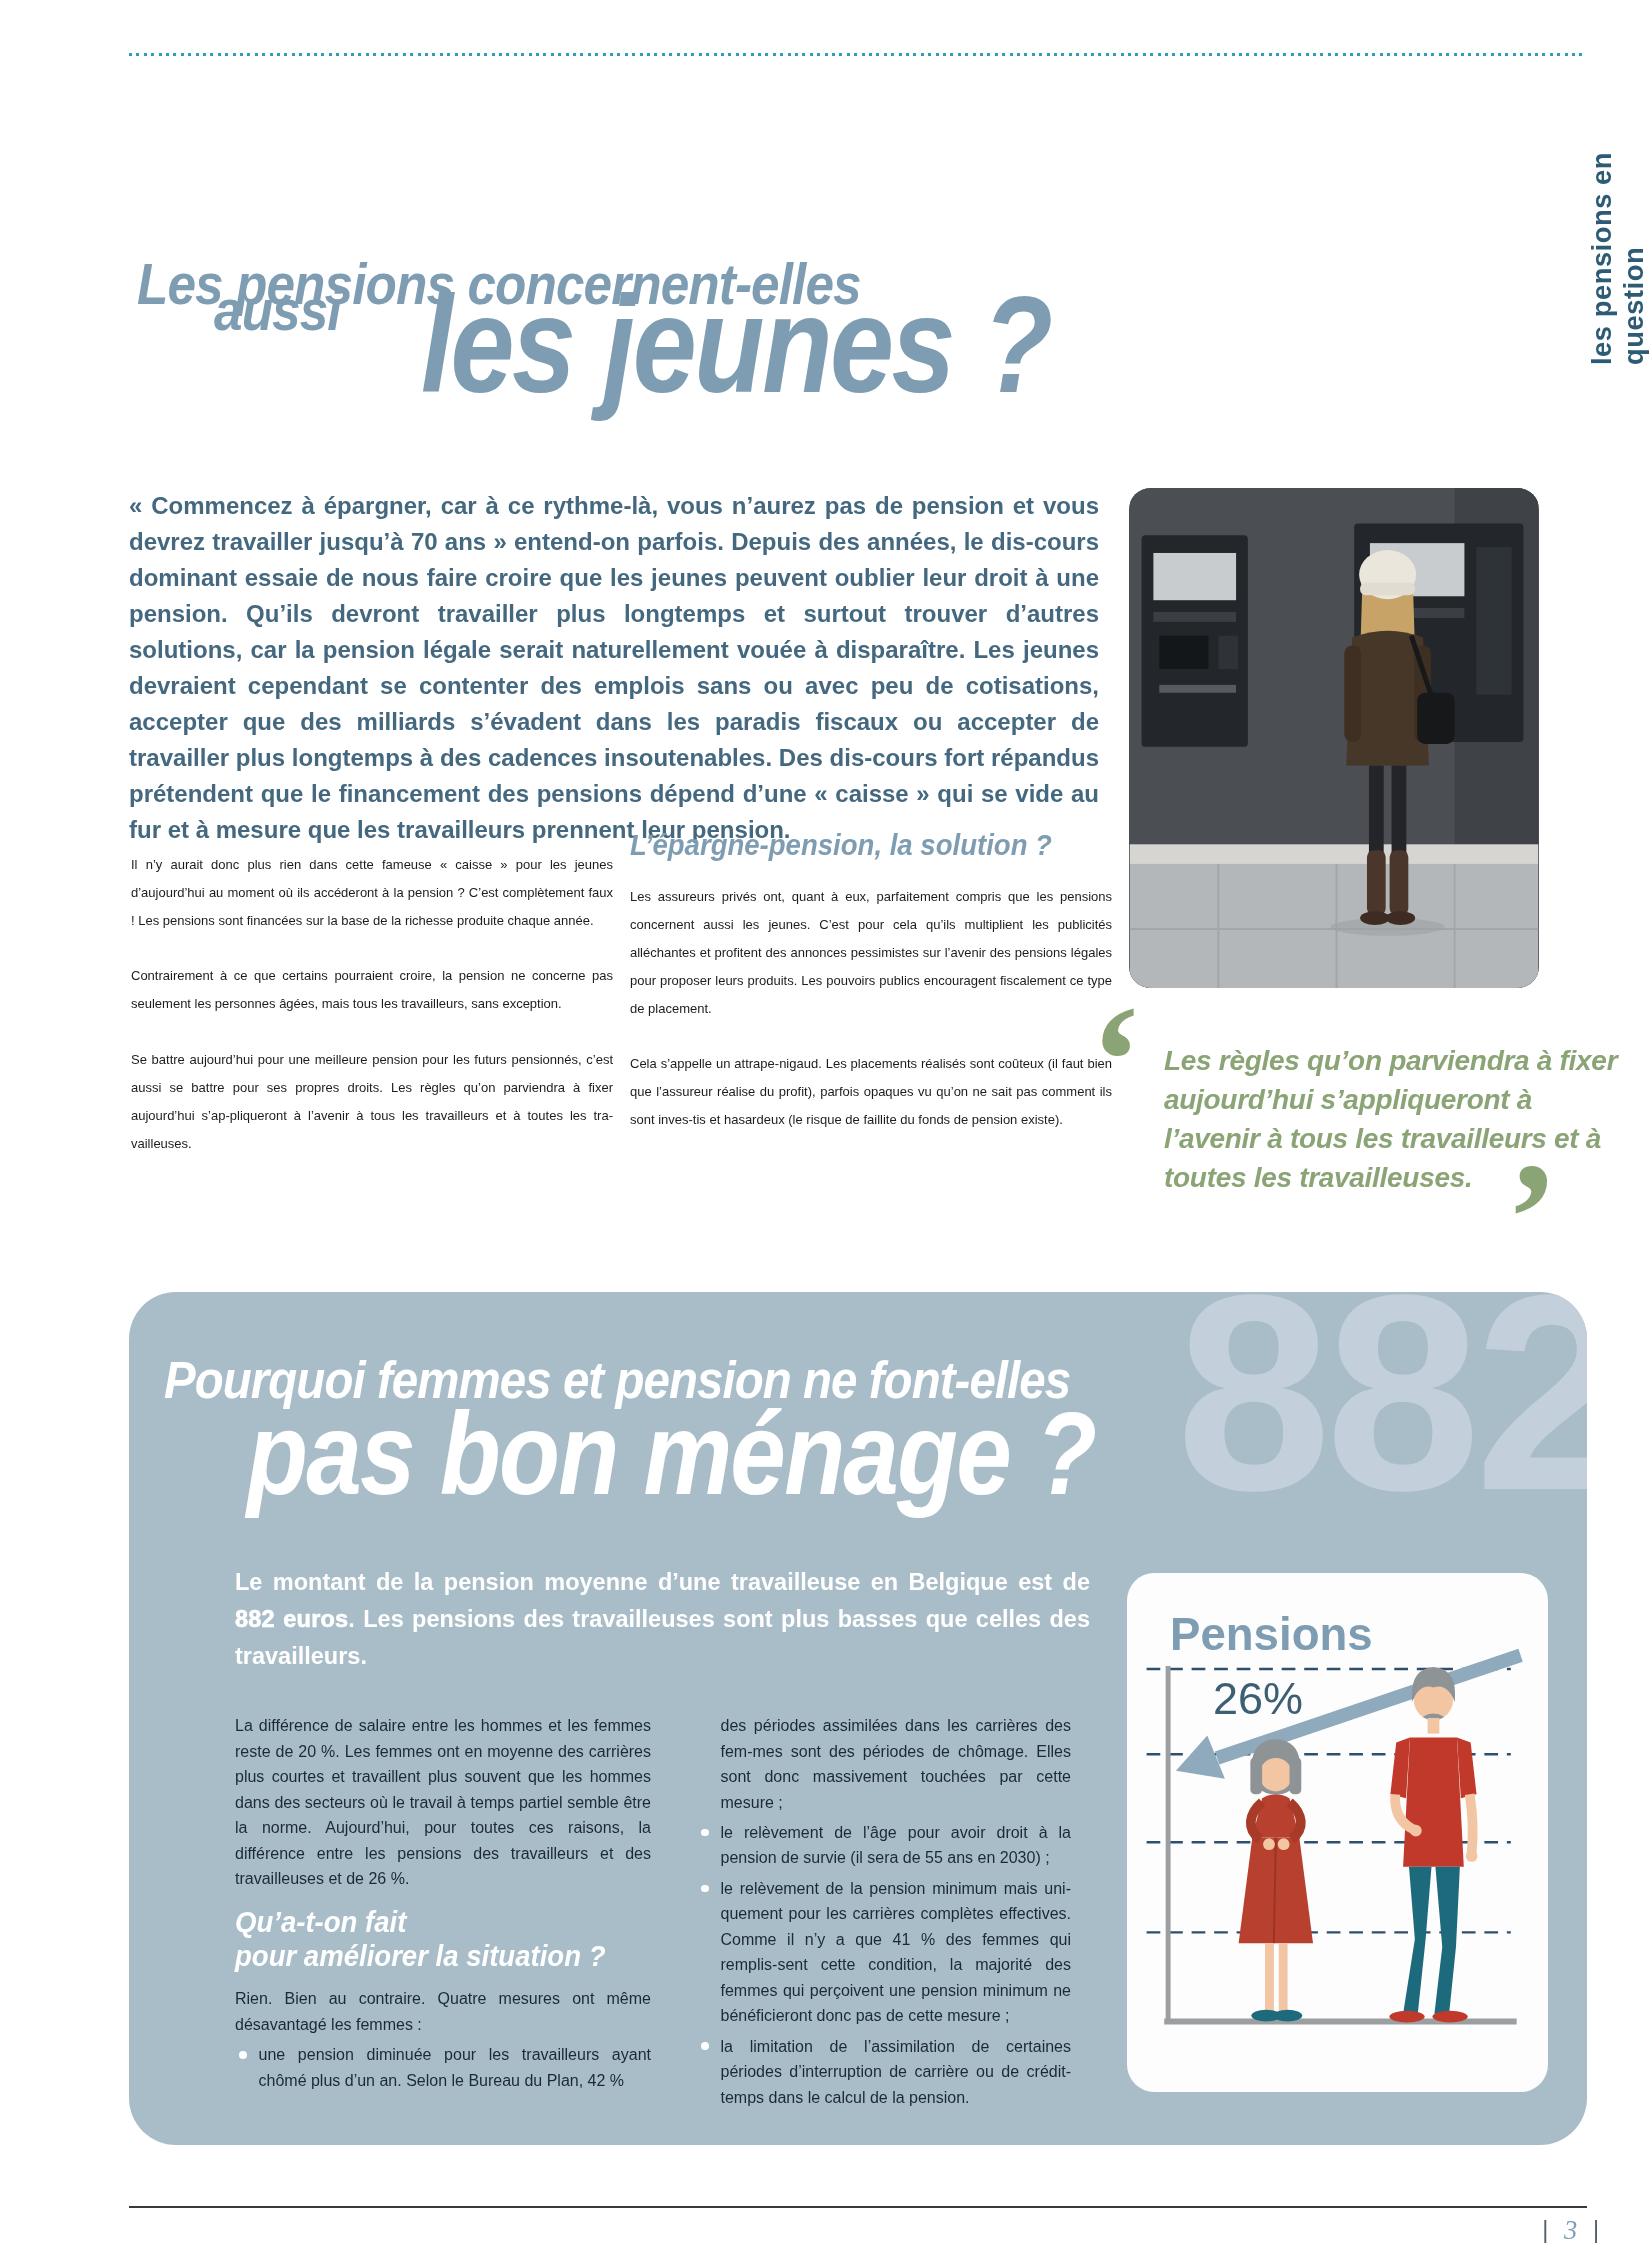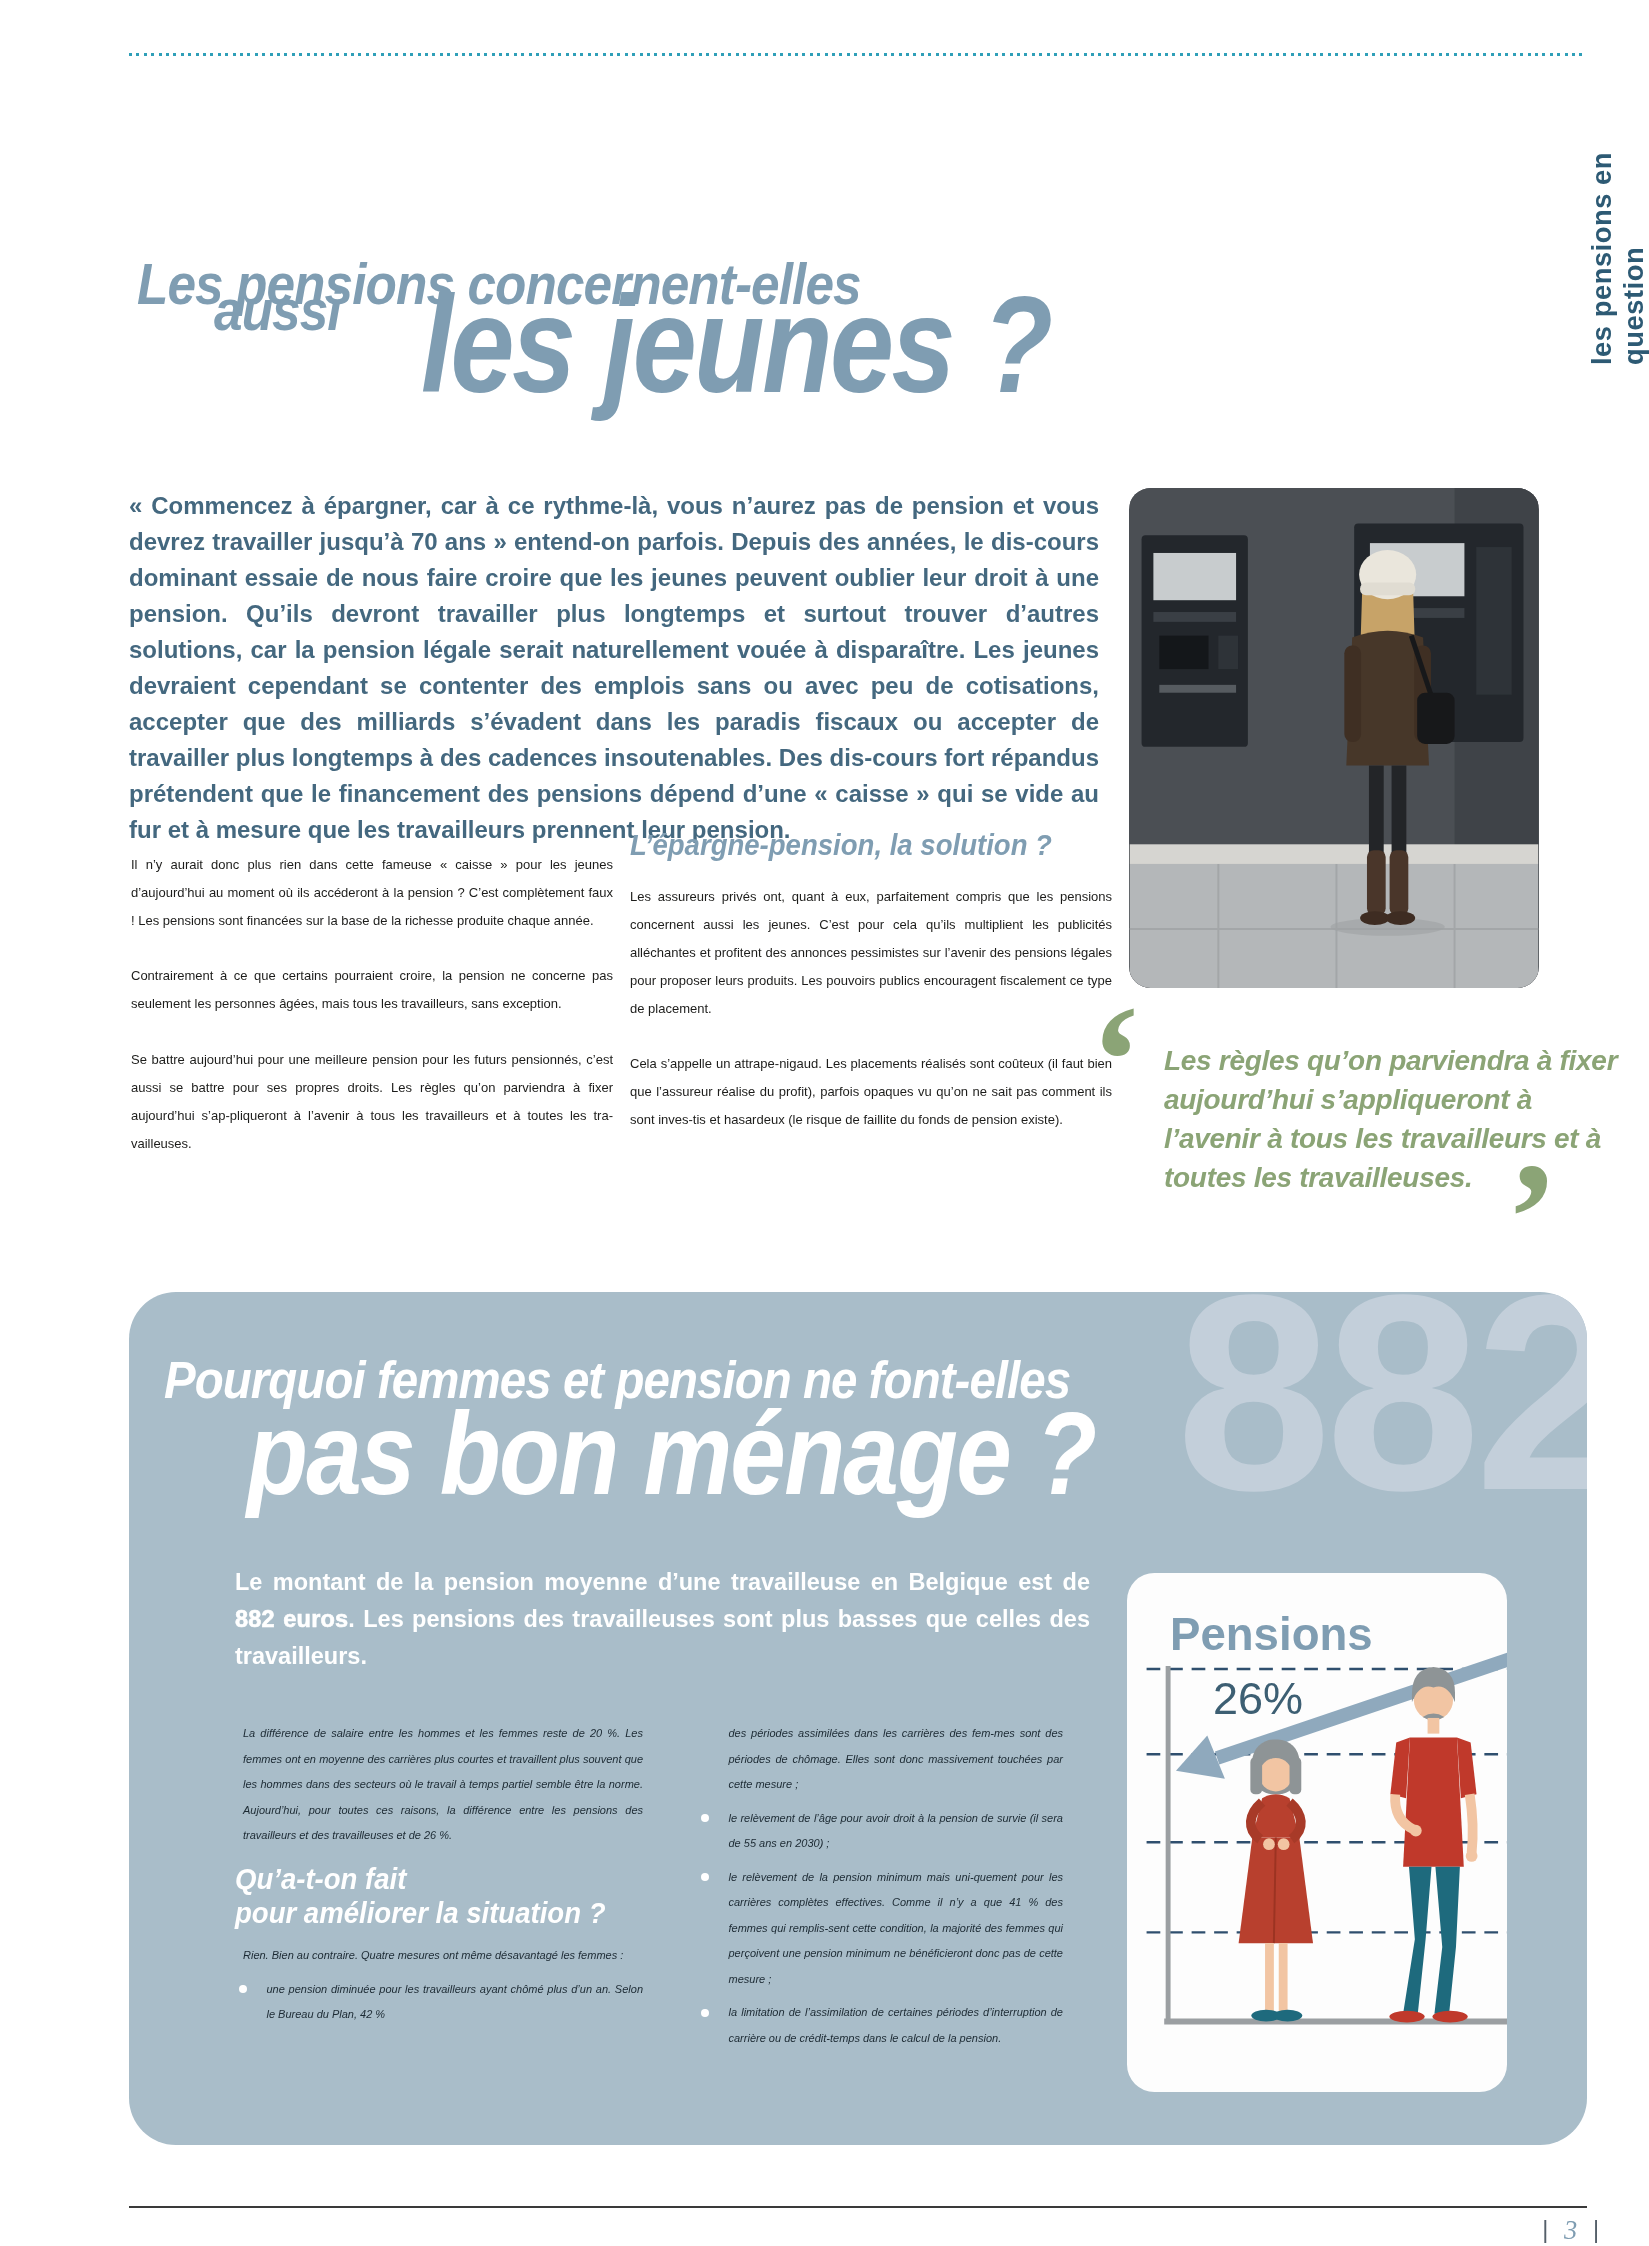--- a/index.html
+++ b/index.html
@@ -53,28 +53,28 @@
   .bt1{position:absolute;left:35px;top:59px;font-style:italic;font-weight:700;font-size:51px;color:#ffffff;
       transform:scaleX(.93);transform-origin:left top;letter-spacing:-1px;white-space:nowrap;}
   .bt2{position:absolute;left:118px;top:104px;font-style:italic;font-weight:700;font-size:116px;line-height:1;
       color:#ffffff;transform:scaleX(.86);transform-origin:left top;letter-spacing:-2px;white-space:nowrap;}
   .lead{position:absolute;left:106px;top:272px;width:855px;
       font-weight:700;font-size:23.5px;line-height:37px;color:#ffffff;text-align:justify;}
   .lead .xb{font-weight:700;letter-spacing:0.2px;-webkit-text-stroke:0.6px #fff;}
 
   .box-col1{position:absolute;left:106px;top:421px;width:416px;}
   .box-col2{position:absolute;left:568px;top:421px;width:374px;}
-  .bpara{font-size:11px;line-height:25.5px;color:#1c2a33;text-align:justify;margin:8px;font-style:italic;}
+  .bpara{font-size:16px;line-height:25.5px;color:#1c2a33;text-align:justify;margin:0;}
   .sub-heading{font-style:italic;font-weight:700;font-size:29px;line-height:34px;color:#ffffff;
       transform:scaleX(.95);transform-origin:left top;white-space:nowrap;}
   .bullet-item{position:relative;padding-left:23.5px;margin-top:4.9px;}
   .bdot{position:absolute;left:3.9px;top:8.8px;width:7.8px;height:7.8px;border-radius:50%;background:#ffffff;}
 
   
-  .info-card{position:absolute;left:998px;top:281px;width:380px;height:519px;border-radius:27.4px;
+  .info-card{position:absolute;left:998px;top:281px;width:421px;height:519px;border-radius:27.4px;
       background:#fdfdfd;overflow:hidden;}
   .info-title{position:absolute;left:43px;top:33px;font-weight:700;font-size:47px;color:#7f9db2;
       transform:scaleX(.97);transform-origin:left top;}
   .info-value{position:absolute;left:86px;top:100px;font-weight:400;font-size:45px;color:#3d5f73;}
   .info-card svg{position:absolute;left:0;top:0;}
 
   
   .footer-rule{position:absolute;left:129px;top:2206px;width:1458px;height:2px;background:#3a3a3a;}
   .page-num{position:absolute;right:51px;top:2215px;display:flex;align-items:center;gap:15.7px;
       font-size:23.5px;color:#55606a;}

